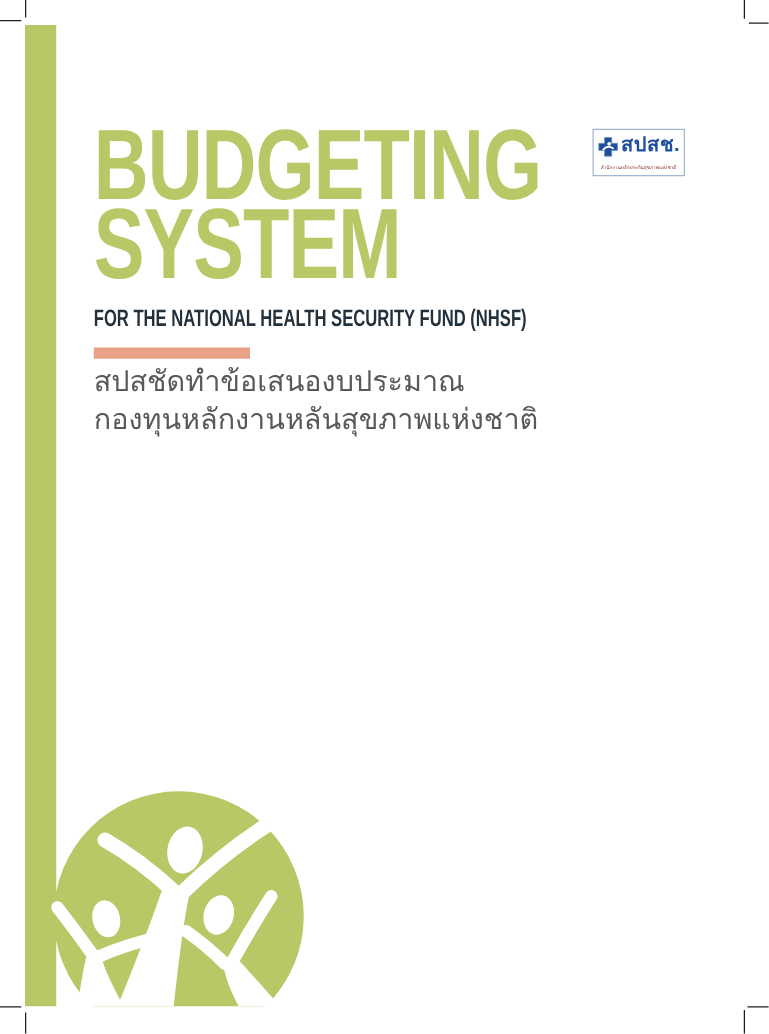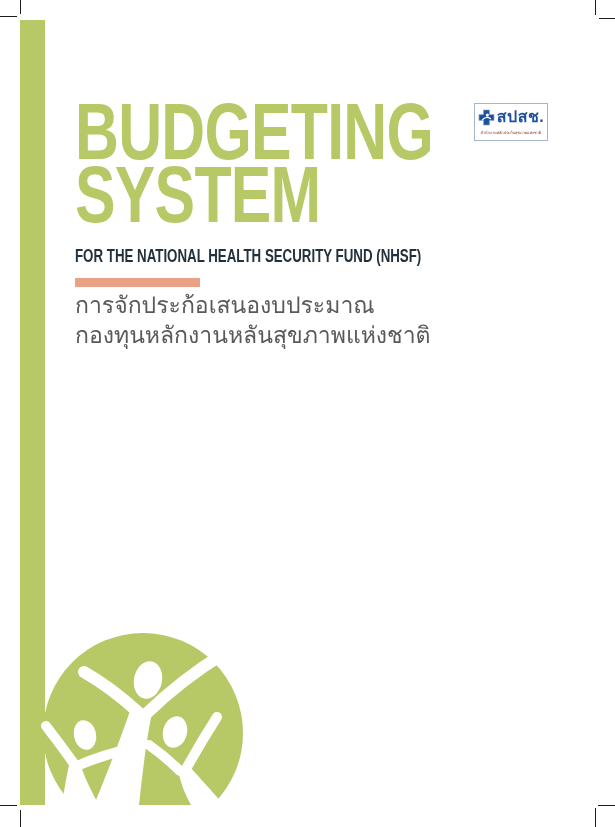--- a/index.html
+++ b/index.html
@@ -112,21 +112,21 @@
   <div class="title">
     <div>BUDGETING</div>
     <div>SYSTEM</div>
   </div>
 
   <div class="subtitle">FOR THE NATIONAL HEALTH SECURITY FUND (NHSF)</div>
 
   <div class="rule"></div>
 
   <div class="thai">
-    <div>การจักประก้อเสนองบประมาณ</div>
+    <div>สปสชัดทำข้อเสนองบประมาณ</div>
     <div>กองทุนหลักงานหลันสุขภาพแห่งชาติ</div>
   </div>
 
   <svg class="illustration" viewBox="0 0 212 187">
     <circle class="green-fill" cx="105" cy="115" r="100"></circle>
 
     <ellipse class="white-fill" cx="110" cy="62" rx="14" ry="19" transform="rotate(12 110 62)"></ellipse>
     <path class="white-stroke" stroke-width="12" d="M46 54 Q74 70 101 95"></path>
     <path class="white-stroke" stroke-width="12" d="M185 36 Q143 62 108 96"></path>
     <path class="white-fill" d="M92 93 C81 125 69 155 56 187 L101 187 C105 150 109 118 114 95 Z"></path>

